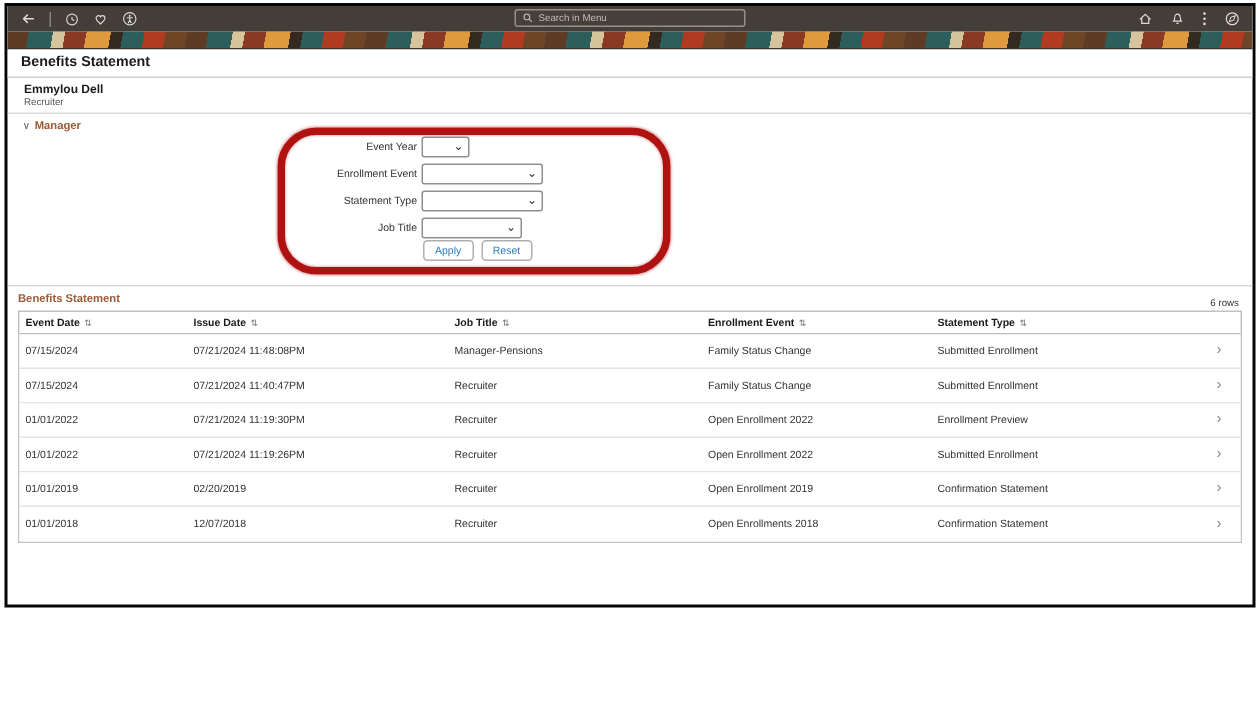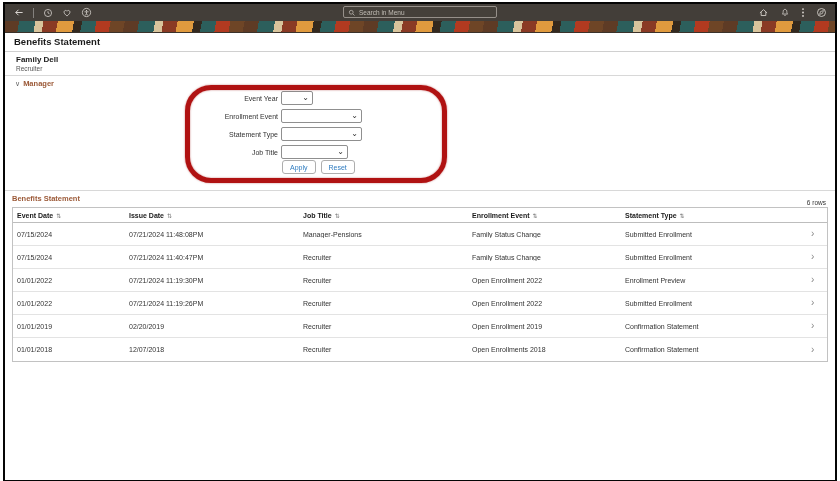--- a/index.html
+++ b/index.html
@@ -1,18 +1,18 @@
 <!DOCTYPE html>
 <html><head>
 <meta charset="utf-8">
 <style>
   * { margin:0; padding:0; box-sizing:border-box; }
   html,body { width:840px; height:481px; background:#ffffff;
     font-family:"Liberation Sans", sans-serif; overflow:hidden; }
-  .frame { position:absolute; left:3px; top:2px; width:834px; height:480px;
+  .frame { position:absolute; left:3px; top:2px; width:834px; height:403px;
     border:2px solid #050505; background:#fff; overflow:hidden; }
 
   
   .topbar { height:17px; background:#433e39; display:flex; align-items:center;
     padding:0 8px; position:relative; }
   .tb-group { display:flex; align-items:center; gap:9px; }
   .tb-group.right { margin-left:auto; gap:11px; }
   .tb-ic { display:flex; align-items:center; cursor:pointer; }
   .tb-ic svg { display:block; }
   .tb-div { width:1px; height:10px; background:rgba(255,255,255,.35); }
@@ -143,21 +143,21 @@
           </svg>
       </span>
     </div>
   </div>
 
   <div class="banner"></div>
 
   <div class="titlebar">Benefits Statement</div>
 
   <div class="person">
-    <div class="name">Family Dell</div>
+    <div class="name">Emmylou Dell</div>
     <div class="role">Recruiter</div>
   </div>
 
   <div class="filters">
     <div class="filters-toggle"><span class="chev">∨</span><span>Manager</span></div>
 
     <div class="frow" style="top:15px">
       <span class="flabel">Event Year</span>
       <span class="fselect" style="width:32px">
         <span class="val"></span>

